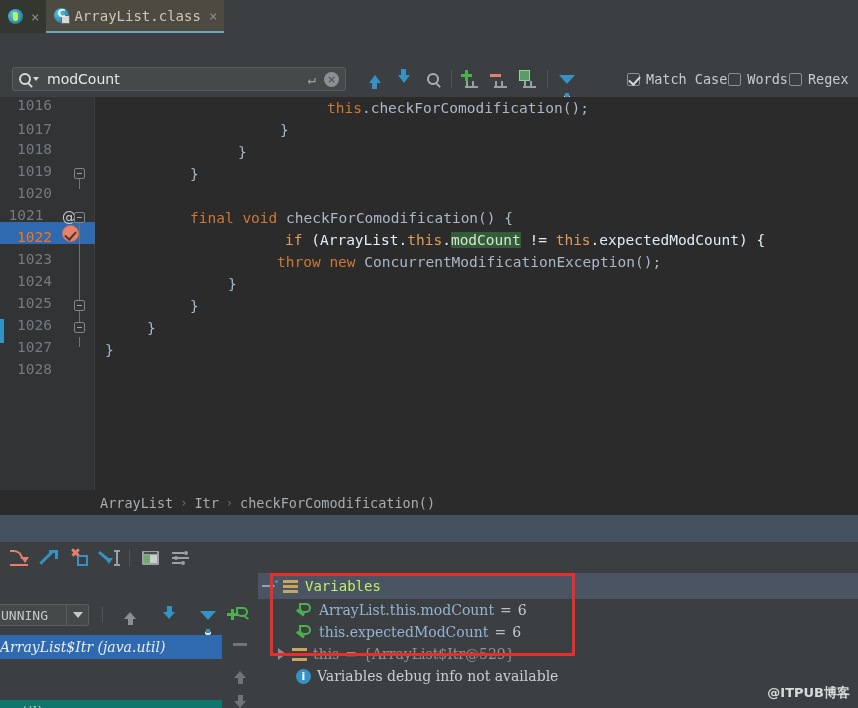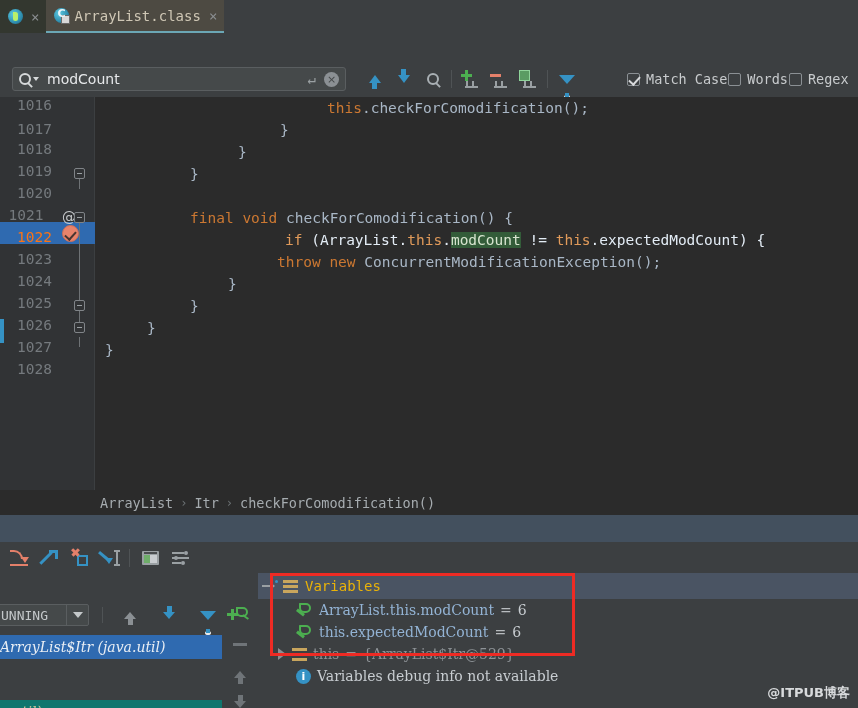--- a/index.html
+++ b/index.html
@@ -273,21 +273,21 @@
   .vt-dn::after{content:"";position:absolute;left:-2.5px;top:-13px;width:5px;height:6px;background:#6f7478;}
 
   .vars-pane { position:absolute; left:258px; top:0; width:600px; height:135px; background:#3c3f41; }
   .vars-header {
     position:absolute; left:0; top:0; width:600px; height:26px;
     background:#4a5463; display:flex; align-items:center; gap:7px; padding-left:4px;
   }
   .var-ico-lines { width:15px;height:13px;position:relative;flex:none; }
   .var-ico-lines i { position:absolute;left:0;width:15px;height:3px;background:#c8a55d;display:block; }
   .var-ico-lines i:nth-child(1){top:0;} .var-ico-lines i:nth-child(2){top:5px;} .var-ico-lines i:nth-child(3){top:10px;}
-  .vars-title { color:#eab308; font-family:"DejaVu Sans Mono",monospace; font-size:14px; }
+  .vars-title { color:#bef264; font-family:"DejaVu Sans Mono",monospace; font-size:14px; }
   .sort-ico { position:relative; width:14px; height:12px; }
   .sort-ico .a { position:absolute;left:0;top:5px;width:9px;height:2px;background:#9aa0a3; }
   .sort-ico .h { position:absolute;left:8px;top:2px;width:0;height:0;border-top:4px solid transparent;border-bottom:4px solid transparent;border-left:5px solid #9aa0a3; }
   .sort-ico .d { position:absolute;right:-2px;top:0;width:3px;height:3px;background:#3592c4;border-radius:50%; }
 
   .var-row { height:22px; display:flex; align-items:center; gap:6px; white-space:nowrap;
              font-family:"DejaVu Serif","Liberation Serif",serif; font-size:14px; }
   .watch-ico { position:relative;width:17px;height:14px;flex:none; }
   .watch-ico .g { position:absolute;left:3px;top:0;width:12px;height:10px;border:2.5px solid #4caf50;border-radius:1px 8px 8px 8px; }
   .watch-ico .t { position:absolute;left:0px;top:8px;width:9px;height:3px;background:#4caf50;transform:rotate(38deg); }

